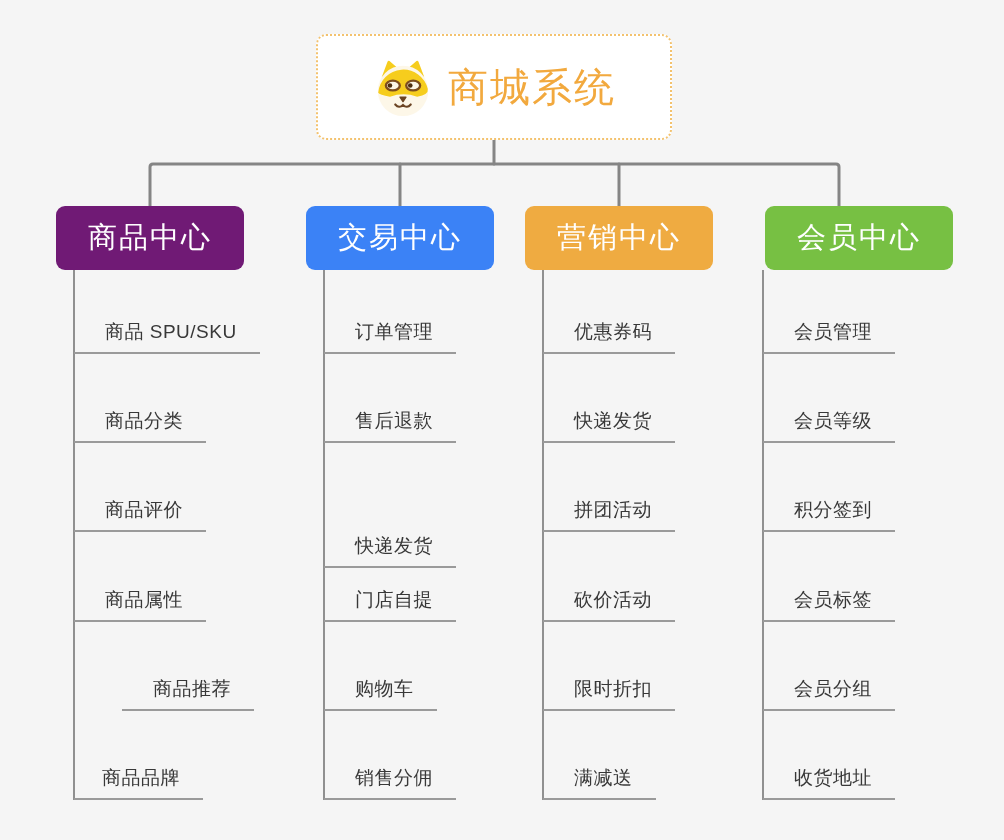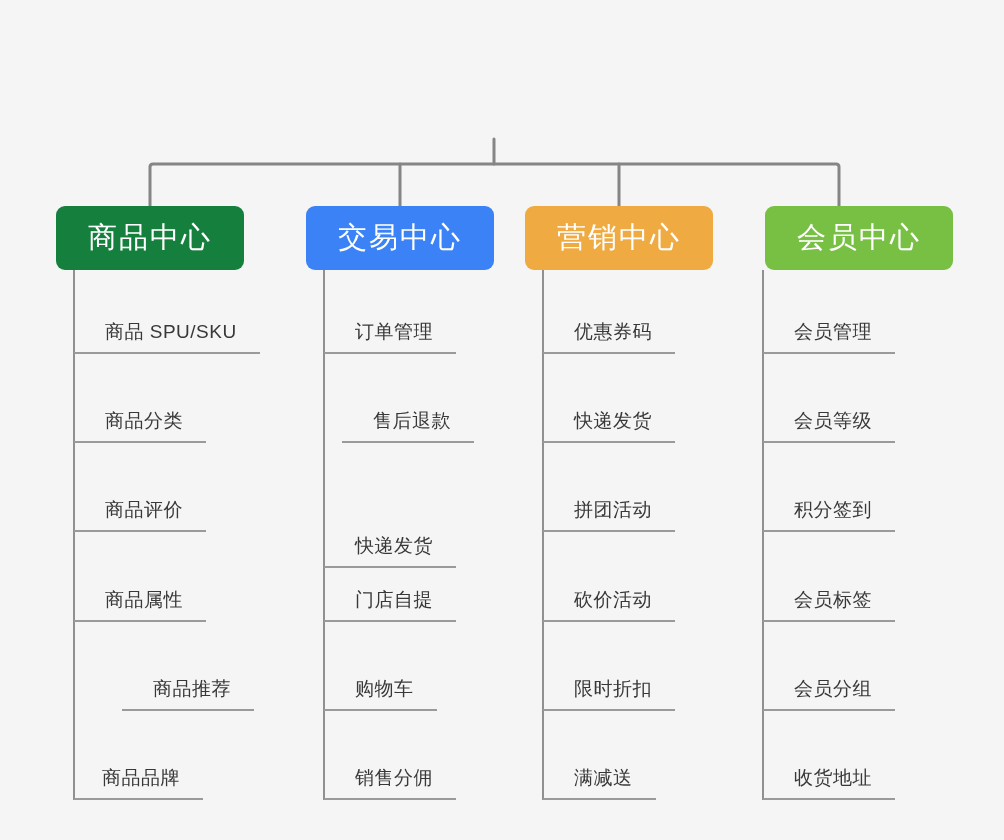--- a/index.html
+++ b/index.html
@@ -83,24 +83,41 @@
 
 <div id="canvas">
 
   <svg id="connector-layer">
       <path d="M494,139 L494,164" fill="none" stroke="#858585" stroke-width="3" stroke-linecap="round"></path>
       <path d="M150,206 L150,167 Q150,164 153,164 L836,164 Q839,164 839,167 L839,206" fill="none" stroke="#858585" stroke-width="3" stroke-linecap="round"></path>
       <path d="M400,164 L400,206" fill="none" stroke="#858585" stroke-width="3" stroke-linecap="round"></path>
       <path d="M619,164 L619,206" fill="none" stroke="#858585" stroke-width="3" stroke-linecap="round"></path>
     </svg>
 
+  <div class="root-node">
+    <span class="dog-icon">
+      <svg viewBox="0 0 64 64" width="62" height="62" aria-hidden="true">
+        <path d="M10,22 L16,6 Q17,4 19,6 L27,13 Z" fill="#f6cd1d"></path>
+        <path d="M54,22 L48,6 Q47,4 45,6 L37,13 Z" fill="#f6cd1d"></path>
+        <circle cx="32" cy="36" r="26" fill="#fdf7e8"></circle>
+        <path d="M6.4,38 a26,26 0 0 1 51.2,-4 q1,6 -11,8 q-14,-5 -28,0 q-11,-2 -12.2,-4 z" fill="#f6cd1d"></path>
+        <ellipse cx="21.5" cy="30.5" rx="7.2" ry="5" fill="#fdf7e8" stroke="#7d4e1f" stroke-width="2.4"></ellipse>
+        <ellipse cx="42.5" cy="30.5" rx="7.2" ry="5" fill="#fdf7e8" stroke="#7d4e1f" stroke-width="2.4"></ellipse>
+        <circle cx="18.5" cy="30.5" r="2.4" fill="#4e2e0e"></circle>
+        <circle cx="39.5" cy="30.5" r="2.4" fill="#4e2e0e"></circle>
+        <path d="M29,42.5 h6 l-3,4.5 z" fill="#6b4423" stroke="#6b4423" stroke-width="1.5" stroke-linejoin="round"></path>
+        <path d="M24,50 q4,4.5 8,0.5 q4,4 8,-0.5" fill="none" stroke="#6b4423" stroke-width="2.2" stroke-linecap="round"></path>
+      </svg>
+    </span>
+    <span class="root-title">商城系统</span>
+  </div>
 
   <div id="branches">
     <div>
-      <div class="branch-header" style="left: 56px; top: 206px; background: #15803d;">
+      <div class="branch-header" style="left: 56px; top: 206px; background: #701a75;">
         <span class="branch-label">商品中心</span>
       </div>
       <div class="trunk" style="left: 73px; top: 270px; height: 530px;"></div>
 
     <div class="child-node" style="left: 74px; top: 354px;">
       <span class="child-label">商品 SPU/SKU</span>
     </div>
 
     <div class="child-node" style="left: 74px; top: 443px;">
       <span class="child-label">商品分类</span>
@@ -126,21 +143,21 @@
     <div>
       <div class="branch-header" style="left: 306px; top: 206px; background: #3b82f6;">
         <span class="branch-label">交易中心</span>
       </div>
       <div class="trunk" style="left: 323px; top: 270px; height: 530px;"></div>
 
     <div class="child-node" style="left: 324px; top: 354px;">
       <span class="child-label">订单管理</span>
     </div>
 
-    <div class="child-node" style="left: 324px; top: 443px; margin-left: 18px;">
+    <div class="child-node" style="left: 324px; top: 443px;">
       <span class="child-label">售后退款</span>
     </div>
 
     <div class="child-node" style="left: 324px; top: 532px; margin-top: 36px;">
       <span class="child-label">快递发货</span>
     </div>
 
     <div class="child-node" style="left: 324px; top: 622px;">
       <span class="child-label">门店自提</span>
     </div>

